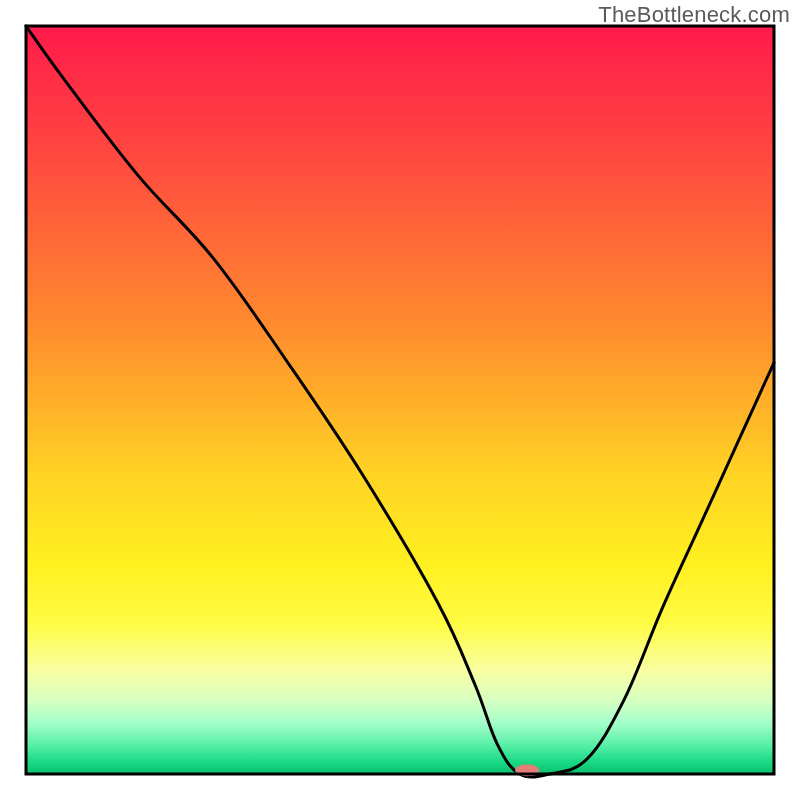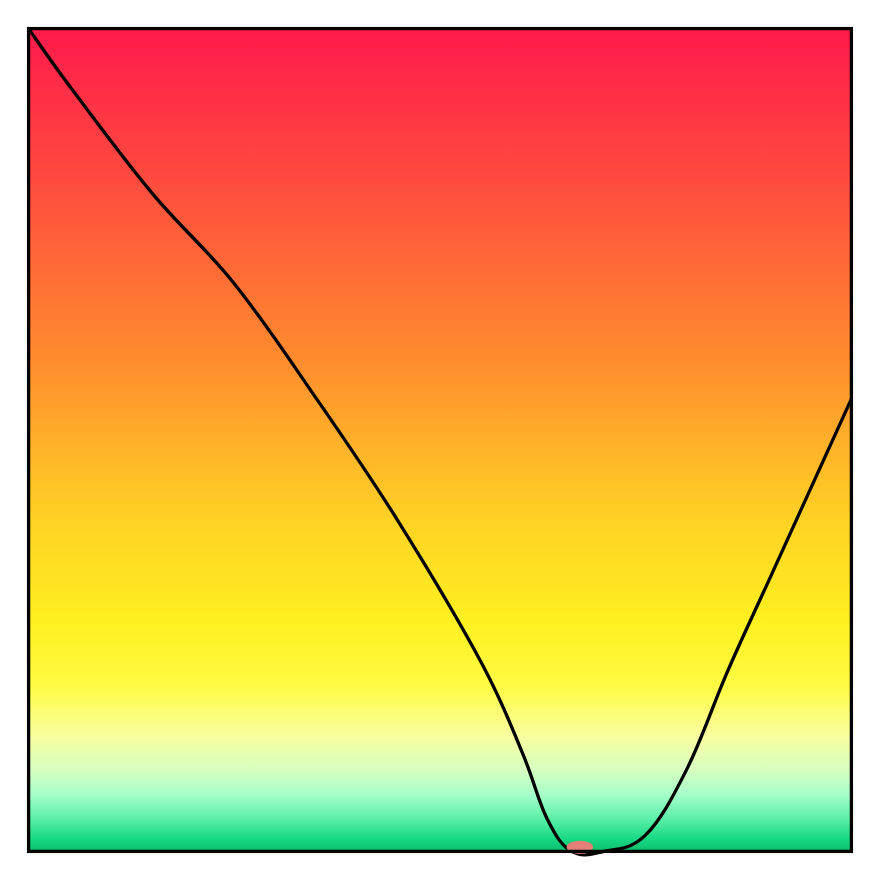--- a/index.html
+++ b/index.html
@@ -26,20 +26,21 @@
     z-index: 10;
   }
   svg {
     display: block;
   }
 </style>
 </head>
 <body>
 
 <div class="chart-container">
+  <div class="watermark">TheBottleneck.com</div>
   <svg id="chart-svg" width="800" height="800" viewBox="0 0 800 800">
     <defs>
       <linearGradient id="bg-grad" x1="0" y1="0" x2="0" y2="1">
           <stop offset="0%" stop-color="#ff1a4b"></stop>
           <stop offset="18%" stop-color="#ff4a3f"></stop>
           <stop offset="40%" stop-color="#ff8b2e"></stop>
           <stop offset="60%" stop-color="#ffd324"></stop>
           <stop offset="72%" stop-color="#fff020"></stop>
           <stop offset="80%" stop-color="#fffb45"></stop>
           <stop offset="86%" stop-color="#f9ffa0"></stop>

